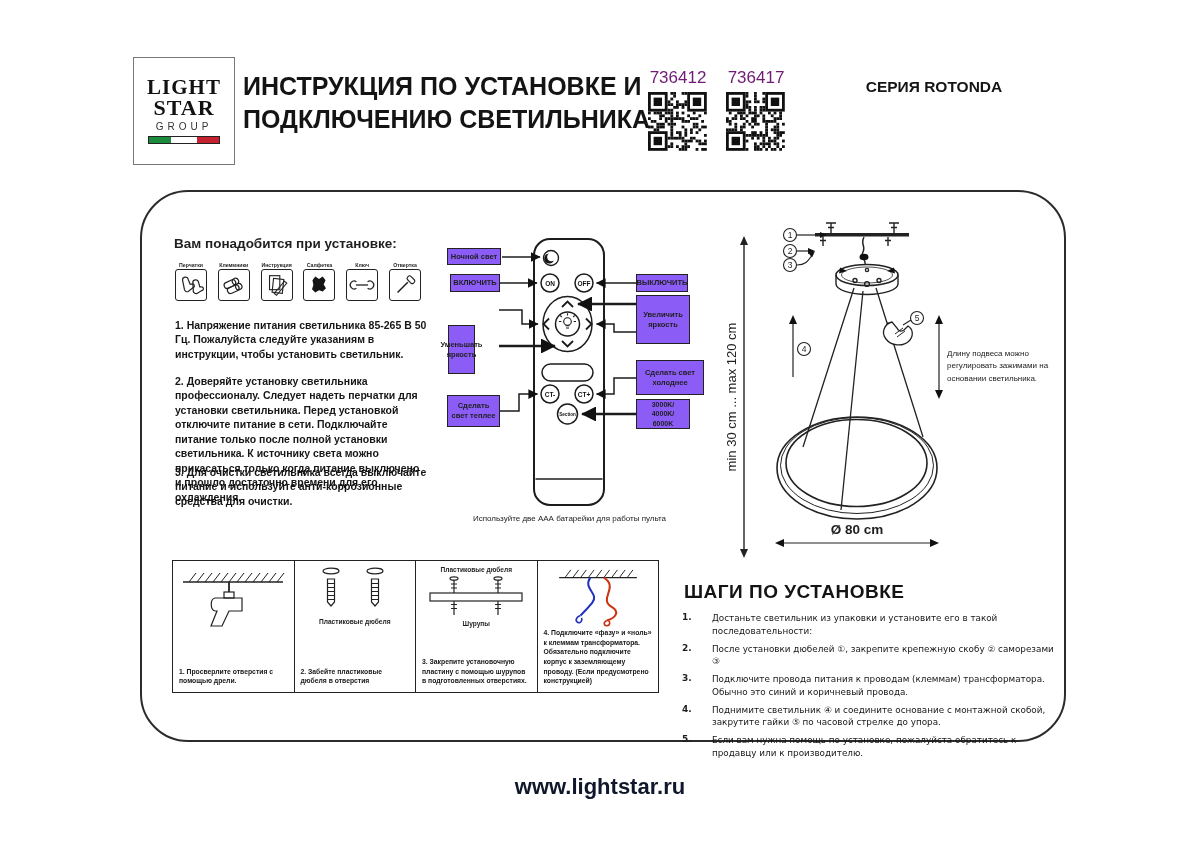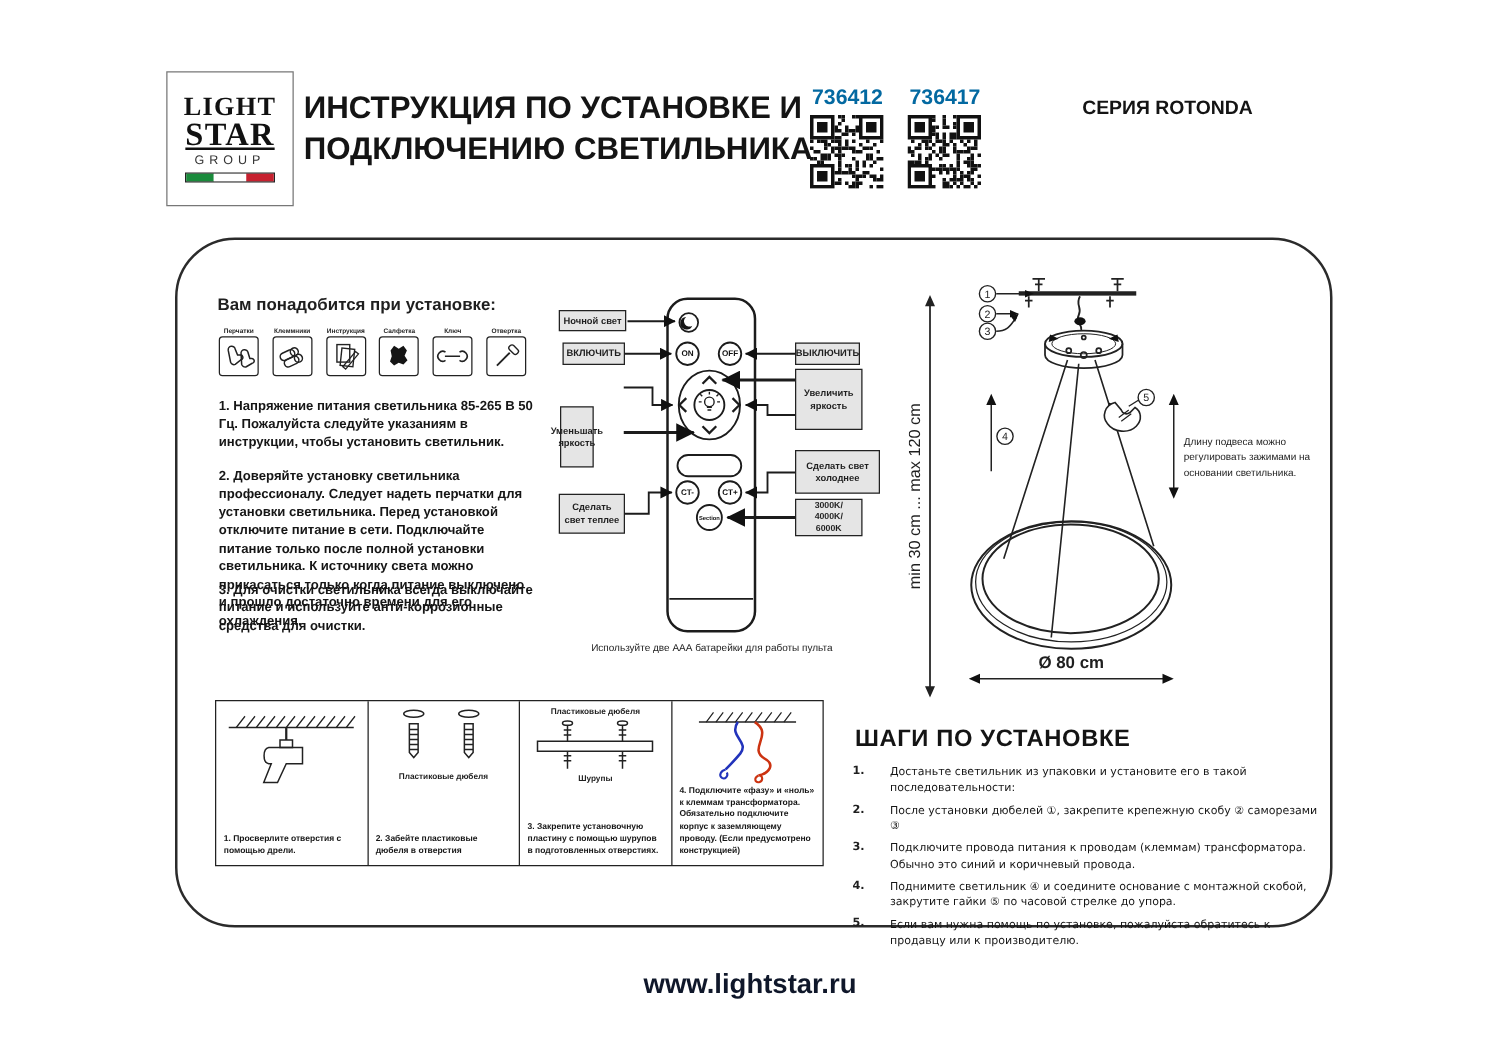--- a/index.html
+++ b/index.html
@@ -4,29 +4,29 @@
 <style>
   html,body{margin:0;padding:0;background:#e9e9e9;}
   .page{position:relative;width:1200px;height:847px;background:#ffffff;
         font-family:"Liberation Sans",sans-serif;color:#1f1f1f;overflow:hidden;}
   .abs{position:absolute;}
 
   
   .logo-box{left:133px;top:57px;width:100px;height:106px;border:1.5px solid #777;
             display:flex;flex-direction:column;align-items:center;justify-content:center;}
   .logo-word1{font-family:"Liberation Serif",serif;font-weight:700;font-size:21px;line-height:.95;letter-spacing:1px;color:#111;}
-  .logo-word2{font-family:"Liberation Serif",serif;font-weight:700;font-size:26px;line-height:.95;letter-spacing:1px;color:#111;text-decoration:underline;}
+  .logo-word2{font-family:"Liberation Serif",serif;font-weight:700;font-size:22px;line-height:.95;letter-spacing:1px;color:#111;}
   .logo-word3{font-size:10px;letter-spacing:4px;color:#333;margin-top:2px;}
   .logo-flag{width:72px;height:8px;border:1.3px solid #222;display:flex;margin-top:4px;box-sizing:border-box;}
   .logo-flag .g{flex:1;background:#1a8a3b;}
   .logo-flag .w{flex:1.2;background:#ffffff;}
   .logo-flag .r{flex:1;background:#c6212f;}
 
   .doc-title{left:243px;top:70px;width:420px;font-size:25px;font-weight:800;line-height:1.3;color:#141414;}
-  .qr-label{top:68px;width:62px;text-align:center;font-size:17px;font-weight:700;color:#0369a1;}
+  .qr-label{top:68px;width:62px;text-align:center;font-size:17px;font-weight:400;color:#701a75;}
   .qr{top:92px;width:59px;height:59px;}
   .series-block{left:822px;top:78px;width:224px;text-align:center;color:#141414;}
   .series-line{font-size:15.5px;font-weight:800;}
   .articles-line{font-size:20.5px;font-weight:800;margin-top:10px;}
 
   
   .panel{left:140px;top:190px;width:922px;height:548px;border:2px solid #2b2b2b;border-radius:48px;}
 
   .tools-heading{left:32px;top:44px;font-size:13.5px;font-weight:800;}
   .tools-row{left:32px;top:70px;width:248px;display:flex;justify-content:space-between;}
@@ -35,21 +35,21 @@
   .tool-box{width:30px;height:30px;border:1.4px solid #222;border-radius:3px;display:flex;align-items:center;justify-content:center;}
 
   .warn{left:33px;width:252px;font-size:10.5px;font-weight:700;line-height:1.38;color:#161616;}
   .warn.p1{top:126px;}
   .warn.p2{top:182px;}
   .warn.p3{top:273px;}
 
   
   .remote-wrap{left:300px;top:40px;width:255px;height:300px;}
   .remote-wrap svg{position:absolute;left:0;top:0;}
-  .rlabel{position:absolute;border:1.5px solid #222;background:#e5e5e5;font-size:7.5px;font-weight:600;
+  .rlabel{position:absolute;border:1.5px solid #222;background:#8b5cf6;font-size:7.5px;font-weight:600;
           display:flex;align-items:center;justify-content:center;text-align:center;line-height:1.3;padding:1px;box-sizing:border-box;}
   .rlabel.kelvin{white-space:pre-line;font-size:7px;}
   .rbtn{position:absolute;font-size:6.5px;font-weight:700;text-align:center;color:#111;}
   .battery-note{left:0;right:0;top:282px;text-align:center;font-size:8px;font-weight:500;color:#222;}
 
   
   .lamp-wrap{left:585px;top:15px;width:335px;height:355px;}
   .lamp-note{left:220px;top:141px;width:112px;font-size:8px;font-weight:500;line-height:1.55;color:#222;}
 
   

